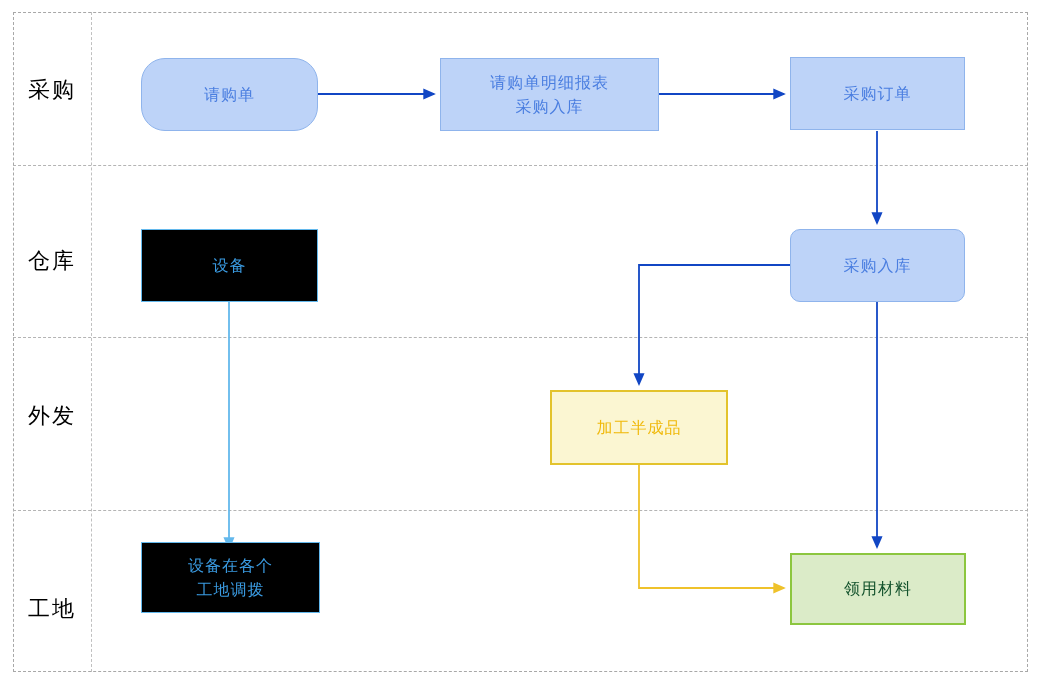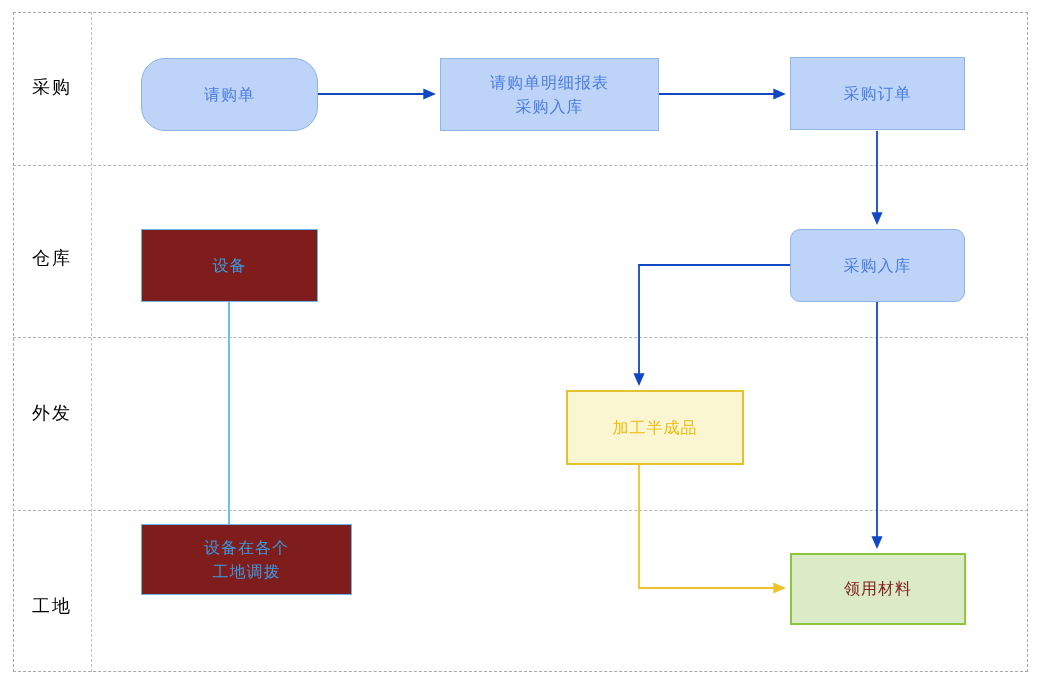--- a/index.html
+++ b/index.html
@@ -41,21 +41,21 @@
     left: 91px;
     width: 0;
     height: 660px;
     border-left: 1.4px dashed #c0c0c0;
   }
   .lane-label {
     position: absolute;
     left: 13px;
     width: 78px;
     text-align: center;
-    font-size: 18px;
+    font-size: 22px;
     color: #000000;
     letter-spacing: 2px;
     line-height: 1.1;
   }
   
   .node {
     position: absolute;
     box-sizing: border-box;
     display: flex;
     align-items: center;
@@ -65,34 +65,33 @@
     line-height: 1.45;
     white-space: pre-line;
     letter-spacing: 1px;
   }
   .node.blue-mid {
     background: #bdd3f8;
     border: 1.4px solid #8fb4ec;
     color: #4a7ee0;
   }
   .node.blue-light {
-    background: #7f1d1d;
+    background: #000000;
     border: 1.6px solid #63b8ec;
     color: #3a9ae0;
   }
   .node.yellow {
     background: #fbf6d2;
     border: 2px solid #e3c32c;
     color: #f0b90b;
-    margin-left: 16px;
   }
   .node.green {
     background: #dbebc8;
     border: 2px solid #8cc63f;
-    color: #7f1d1d;
+    color: #14532d;
   }
   .node.rounded {
     border-radius: 24px;
   }
   
   #connectors {
     position: absolute;
     left: 0;
     top: 0;
     width: 1040px;
@@ -145,18 +144,18 @@
 采购入库</div>
 
   <div class="node blue-mid" style="left:790px; top:57px;  width:175px; height:73px;">采购订单</div>
 
   <div class="node blue-light" style="left:141px; top:229px; width:177px; height:73px;">设备</div>
 
   <div class="node blue-mid" style="left:790px; top:229px; width:175px; height:73px;border-radius:10px;">采购入库</div>
 
   <div class="node yellow" style="left:550px; top:390px; width:178px; height:75px;">加工半成品</div>
 
-  <div class="node blue-light" style="left:141px; top:524px; width:211px; height:71px;">设备在各个
+  <div class="node blue-light" style="left:141px; top:542px; width:179px; height:71px;">设备在各个
 工地调拨</div>
 
   <div class="node green" style="left:790px; top:553px; width:176px; height:72px;">领用材料</div>
 
 </div>
 
 </body></html>

